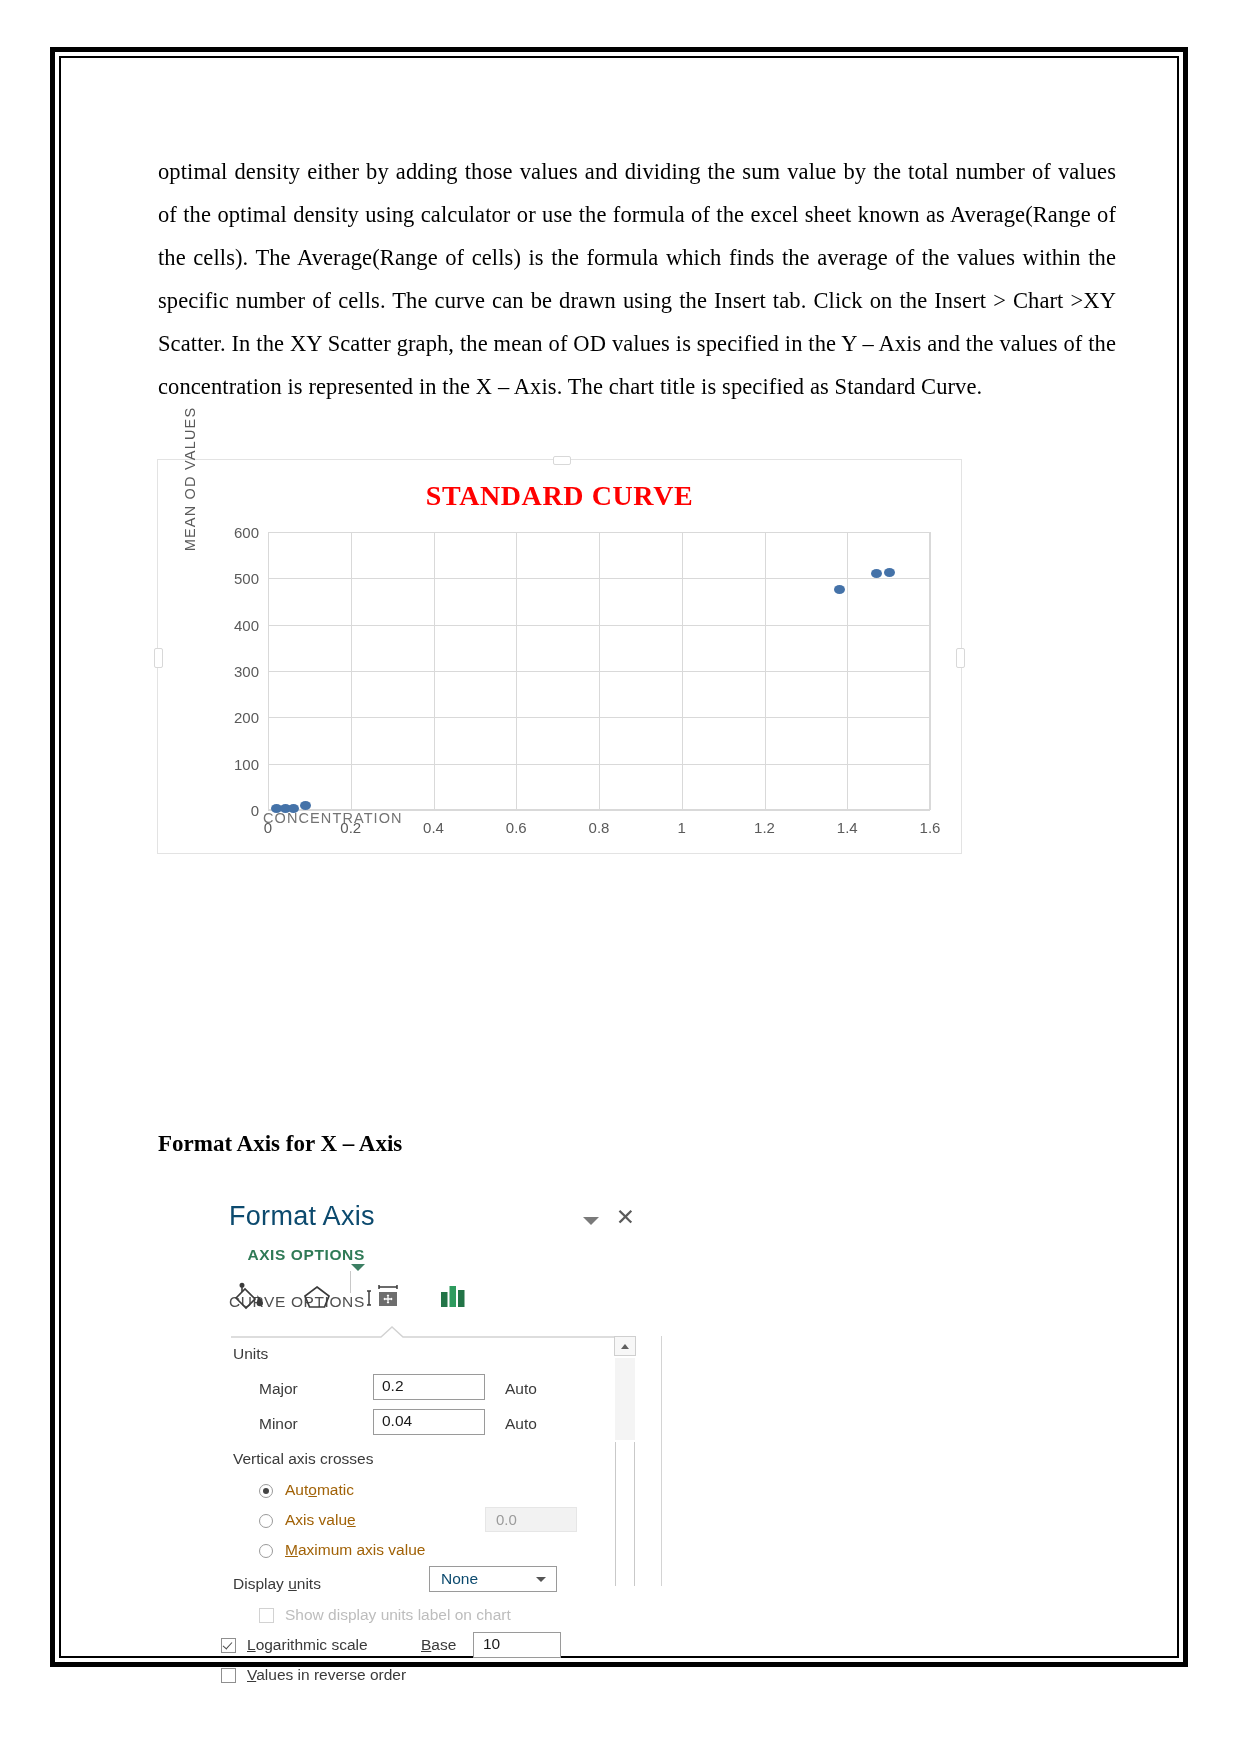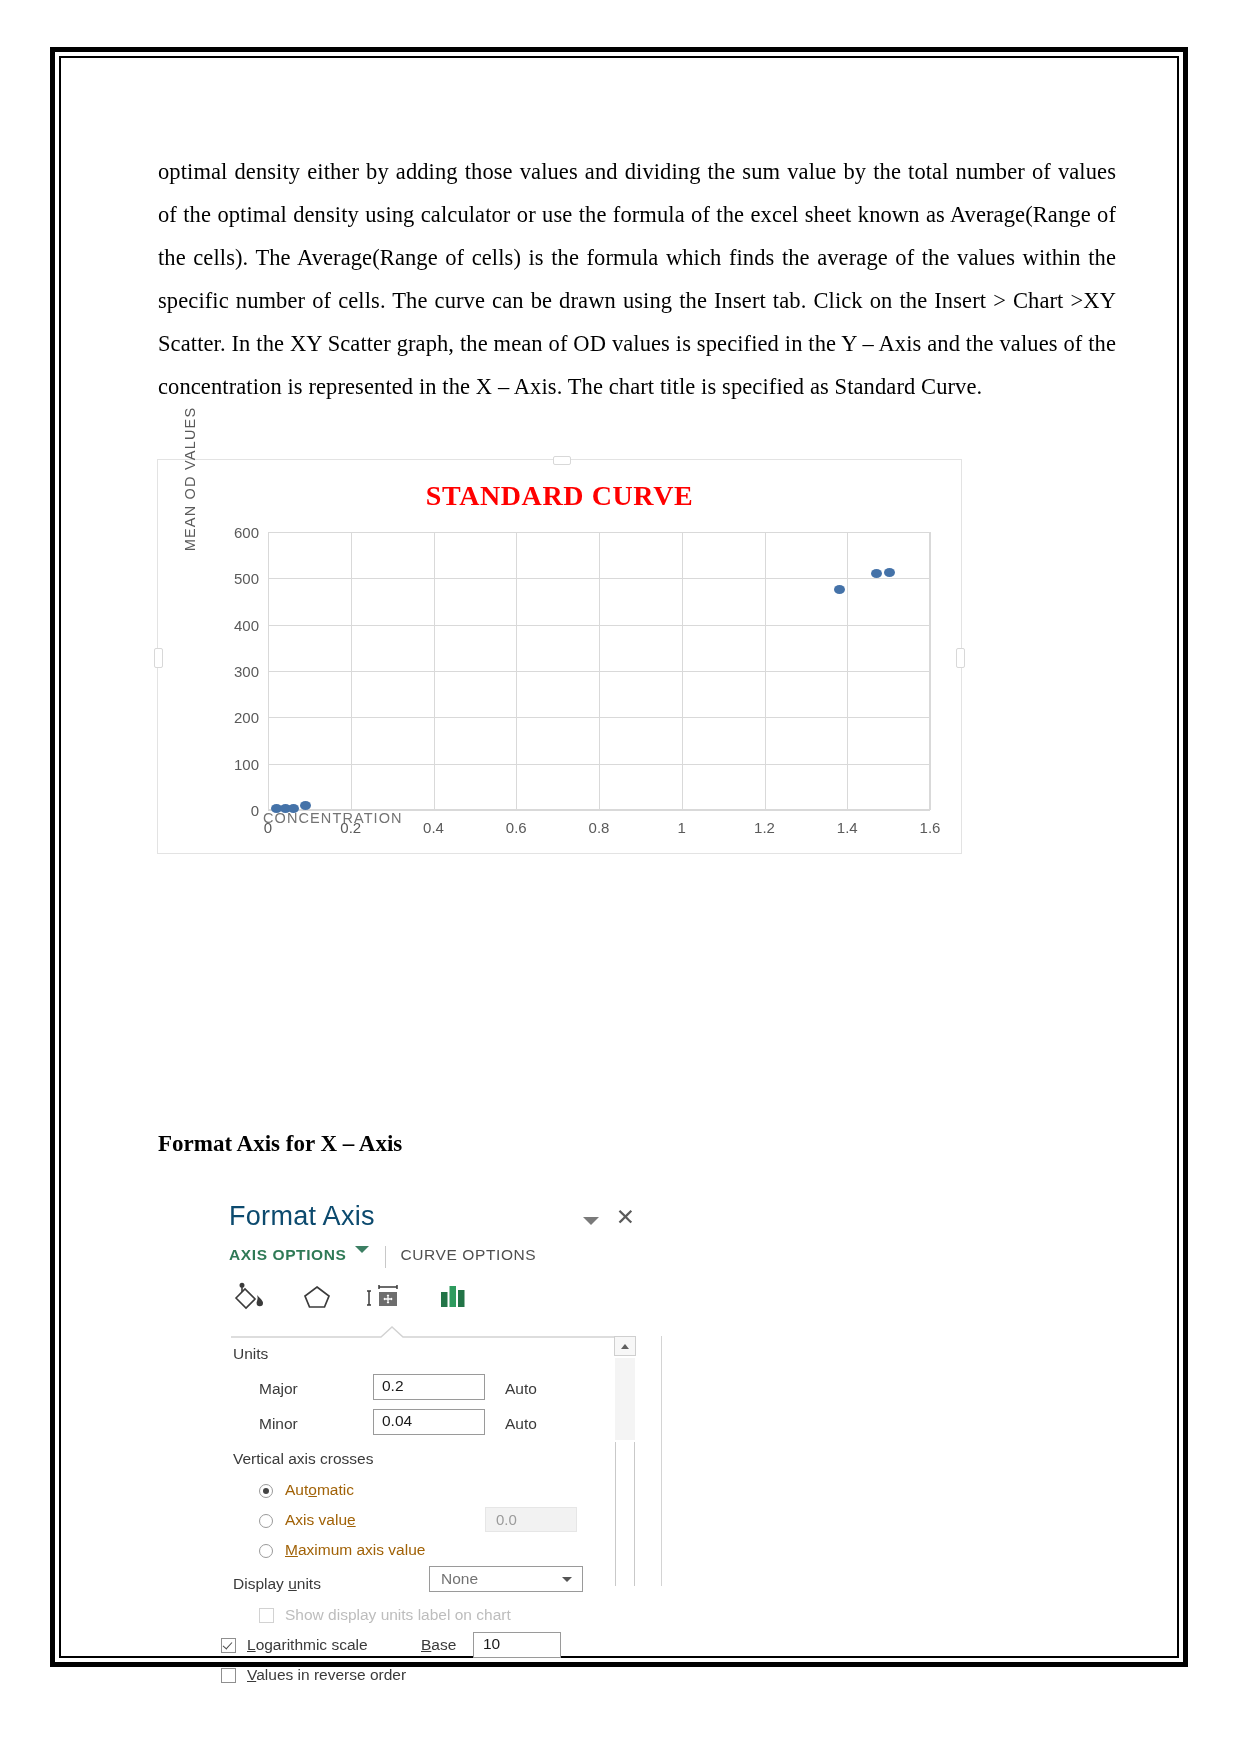--- a/index.html
+++ b/index.html
@@ -230,21 +230,22 @@
     font-size: 23px;
     color: #5b5b5b;
     line-height: 1;
     cursor: pointer;
   }
   .fp-tabs {
     position: absolute;
     left: 8px;
     top: 45px;
     display: flex;
-    align-items: flex-start;
+    align-items: flex-end;
+    flex-direction: column;
   }
   .fp-tab-axis {
     font-family: "Liberation Sans", sans-serif;
     font-size: 15.5px;
     font-weight: bold;
     color: #2f7a56;
     letter-spacing: 0.6px;
   }
   .fp-tab-caret {
     margin-left: 9px;
@@ -378,27 +379,27 @@
     border: 1px solid #e6e6e6;
     box-sizing: border-box;
     padding: 3px 0 0 10px;
     color: #9b9b9b;
     font-size: 15px;
   }
   .select-box {
     position: absolute;
     left: 196px;
     top: -3px;
-    width: 154px;
+    width: 128px;
     height: 26px;
     border: 1px solid #9a9a9a;
     background: #ffffff;
     box-sizing: border-box;
     padding: 3px 0 0 11px;
-    color: #737373;
+    color: #0c4a6e;
     font-size: 15.5px;
     cursor: pointer;
   }
   .select-caret {
     position: absolute;
     right: 10px;
     top: 10px;
     width: 0; height: 0;
     border-left: 5px solid transparent;
     border-right: 5px solid transparent;

